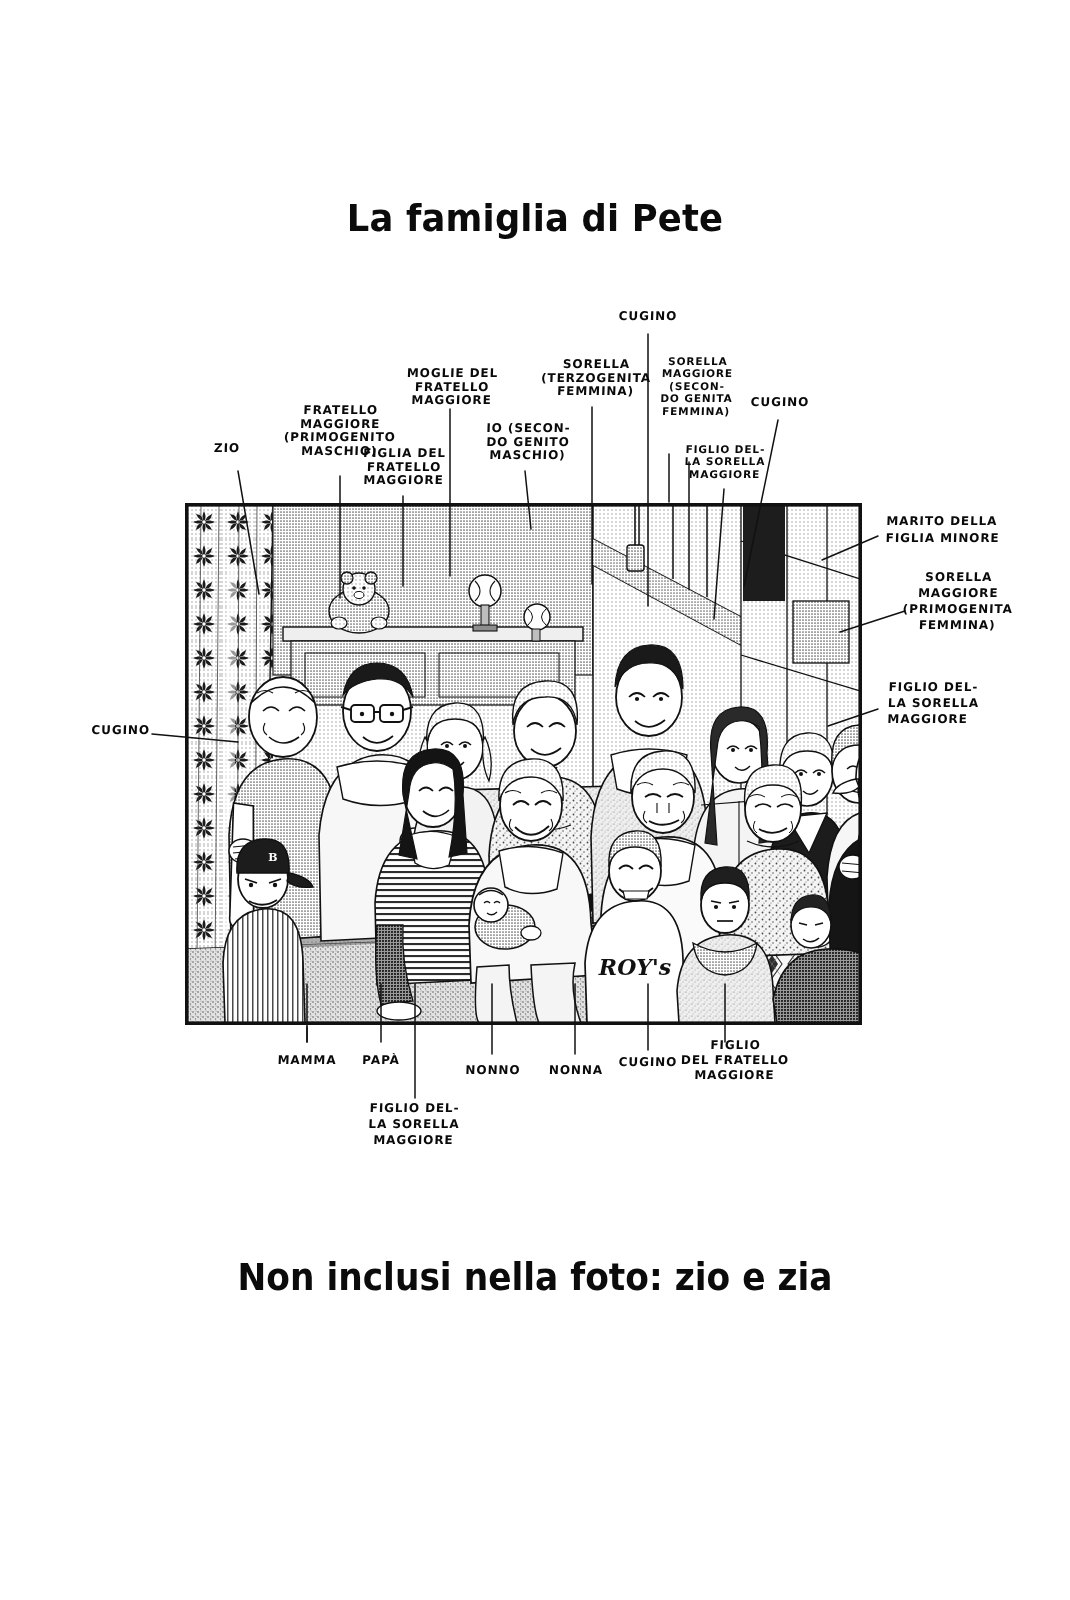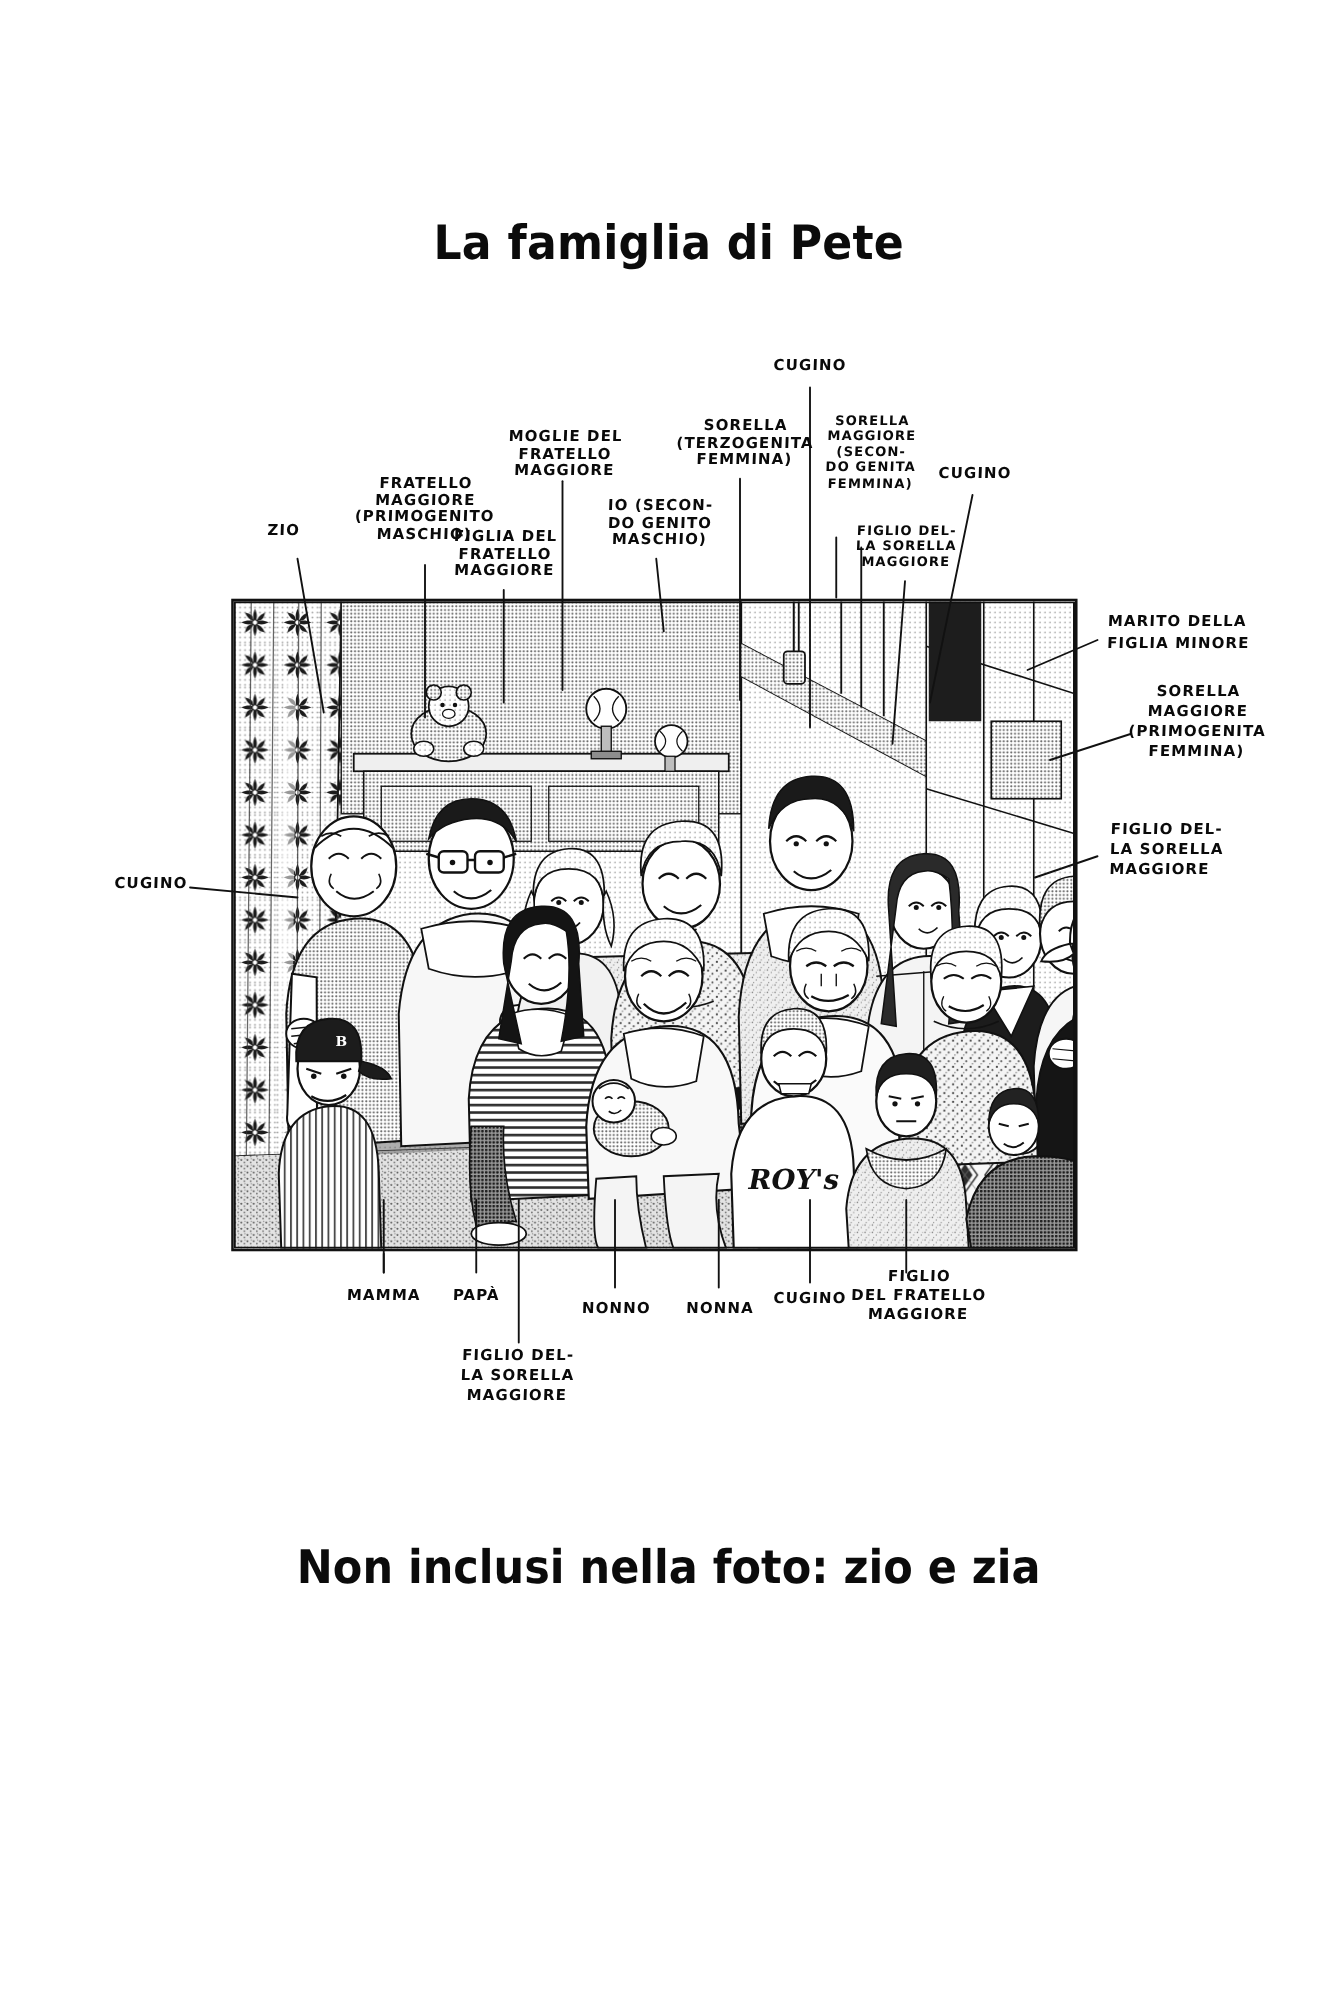--- a/index.html
+++ b/index.html
@@ -3,21 +3,21 @@
 <meta charset="utf-8">
 <style>
   html,body{margin:0;padding:0;}
   body{
     width:1070px;height:1600px;
     background:#ffffff;
     font-family:"DejaVu Sans",sans-serif;
     overflow:hidden;
     position:relative;
   }
-  #page{position:absolute;inset:0;}
+  #page{position:absolute;inset:0;margin-top:24px;}
 
   
   .title{
     position:absolute;left:0;right:0;top:172px;
     text-align:center;
     font-family:"DejaVu Sans",sans-serif;
     font-weight:bold;
     font-size:38px;
     letter-spacing:0.2px;
     color:#0b0b0b;

